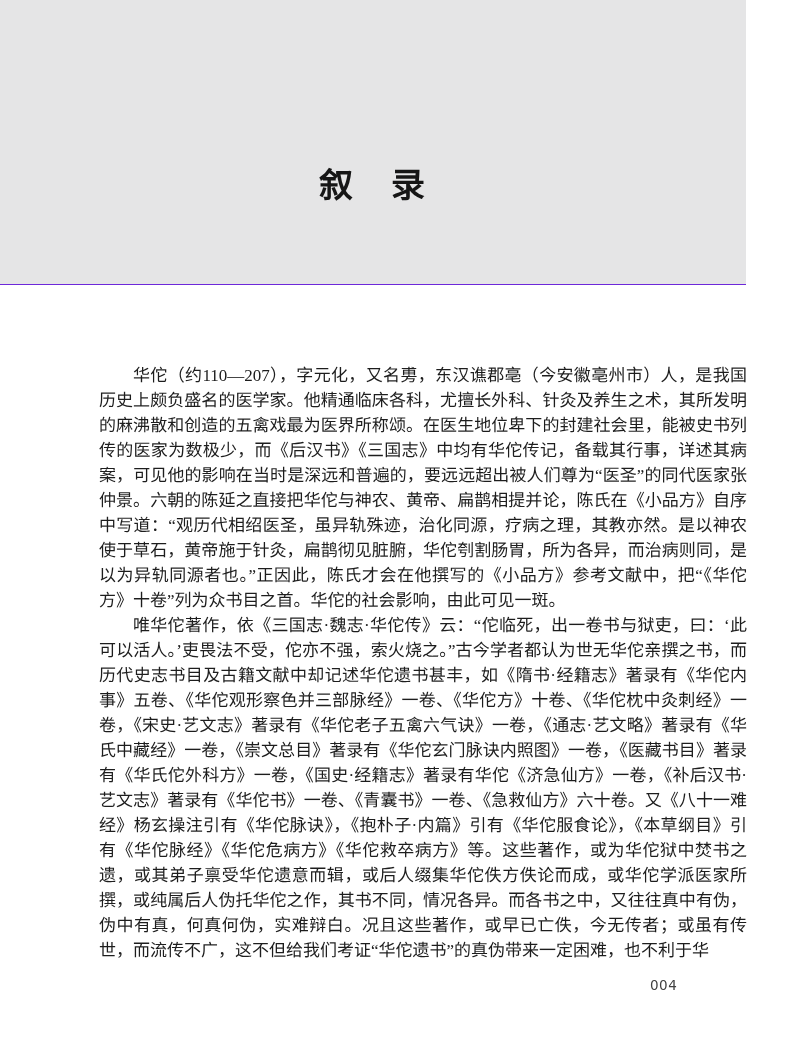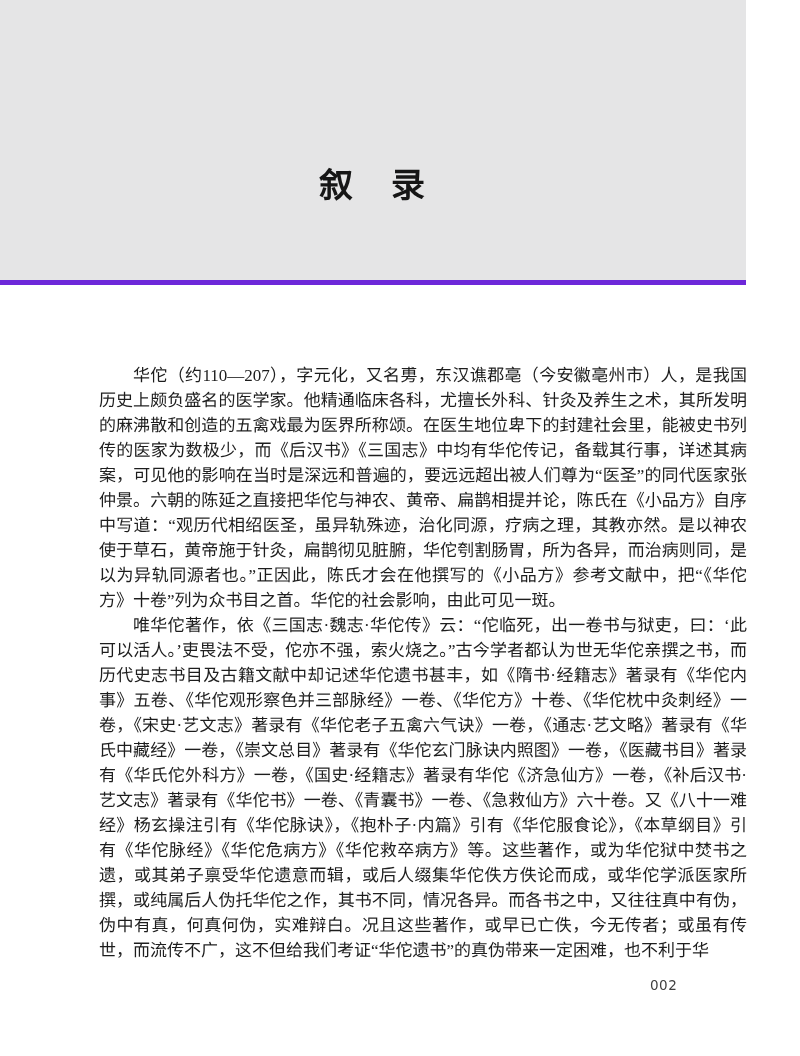--- a/index.html
+++ b/index.html
@@ -20,21 +20,21 @@
     overflow: hidden;
   }
   
   .header-band {
     position: absolute;
     left: 0;
     top: 0;
     width: 746px;
     height: 285px;
     background: var(--header-band, #e5e5e6);
-    border-bottom: 5px solid #6d28d9;
+    border-bottom: 1px solid #6d28d9;
     box-sizing: border-box;
     text-align: center;
   }
   .chapter-title {
     margin: 0;
     padding-top: 168px;
     font-size: 34px;
     line-height: 36px;
     font-weight: 600;
     letter-spacing: 2px;
@@ -78,15 +78,15 @@
 
   <div class="header-band">
     <h1 class="chapter-title">叙　录</h1>
   </div>
 
   <div class="body-text">
     <p>华佗（约110—207），字元化，又名旉，东汉谯郡亳（今安徽亳州市）人，是我国历史上颇负盛名的医学家。他精通临床各科，尤擅长外科、针灸及养生之术，其所发明的麻沸散和创造的五禽戏最为医界所称颂。在医生地位卑下的封建社会里，能被史书列传的医家为数极少，而《后汉书》《三国志》中均有华佗传记，备载其行事，详述其病案，可见他的影响在当时是深远和普遍的，要远远超出被人们尊为“医圣”的同代医家张仲景。六朝的陈延之直接把华佗与神农、黄帝、扁鹊相提并论，陈氏在《小品方》自序中写道：“观历代相绍医圣，虽异轨殊迹，治化同源，疗病之理，其教亦然。是以神农使于草石，黄帝施于针灸，扁鹊彻见脏腑，华佗刳割肠胃，所为各异，而治病则同，是以为异轨同源者也。”正因此，陈氏才会在他撰写的《小品方》参考文献中，把“《华佗方》十卷”列为众书目之首。华佗的社会影响，由此可见一斑。</p>
     <p>唯华佗著作，依《三国志·魏志·华佗传》云：“佗临死，出一卷书与狱吏，曰：‘此可以活人。’吏畏法不受，佗亦不强，索火烧之。”古今学者都认为世无华佗亲撰之书，而历代史志书目及古籍文献中却记述华佗遗书甚丰，如《隋书·经籍志》著录有《华佗内事》五卷、《华佗观形察色并三部脉经》一卷、《华佗方》十卷、《华佗枕中灸刺经》一卷，《宋史·艺文志》著录有《华佗老子五禽六气诀》一卷，《通志·艺文略》著录有《华氏中藏经》一卷，《崇文总目》著录有《华佗玄门脉诀内照图》一卷，《医藏书目》著录有《华氏佗外科方》一卷，《国史·经籍志》著录有华佗《济急仙方》一卷，《补后汉书·艺文志》著录有《华佗书》一卷、《青囊书》一卷、《急救仙方》六十卷。又《八十一难经》杨玄操注引有《华佗脉诀》，《抱朴子·内篇》引有《华佗服食论》，《本草纲目》引有《华佗脉经》《华佗危病方》《华佗救卒病方》等。这些著作，或为华佗狱中焚书之遗，或其弟子禀受华佗遗意而辑，或后人缀集华佗佚方佚论而成，或华佗学派医家所撰，或纯属后人伪托华佗之作，其书不同，情况各异。而各书之中，又往往真中有伪，伪中有真，何真何伪，实难辩白。况且这些著作，或早已亡佚，今无传者；或虽有传世，而流传不广，这不但给我们考证“华佗遗书”的真伪带来一定困难，也不利于华</p>
   </div>
 
-  <div class="folio">002</div>
+  <div class="folio">004</div>
 
 </div>
 
 </body></html>

